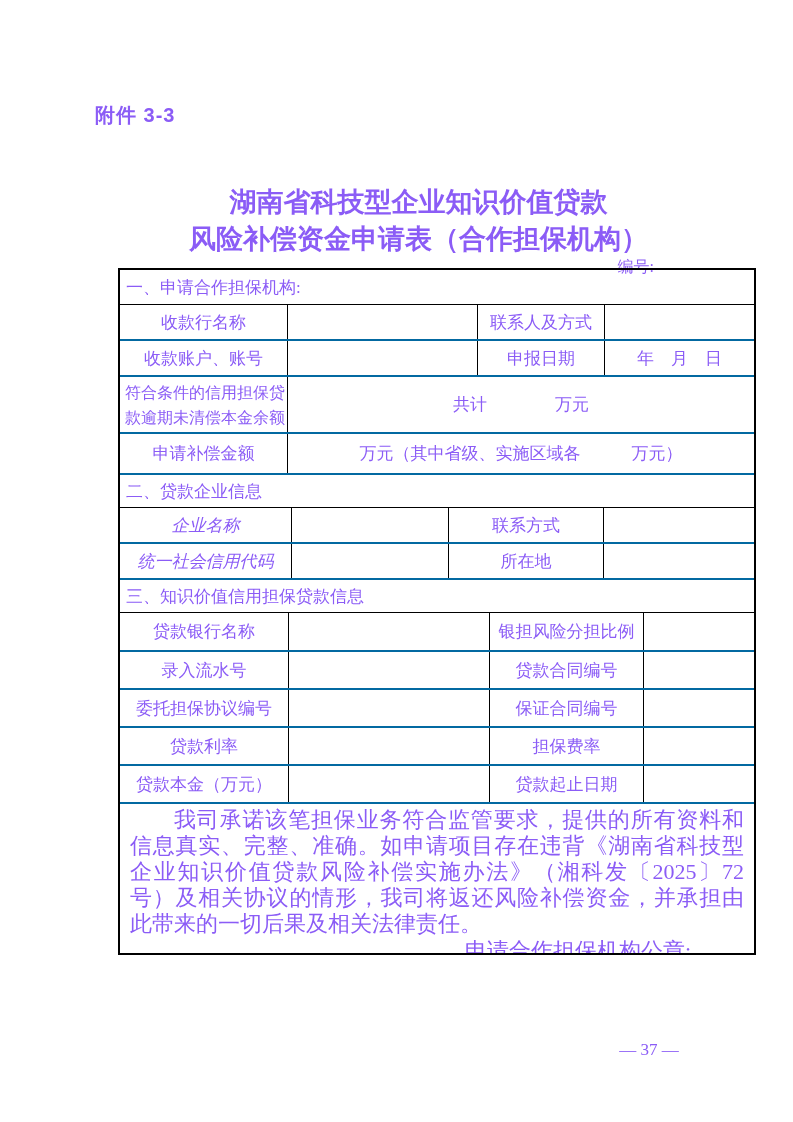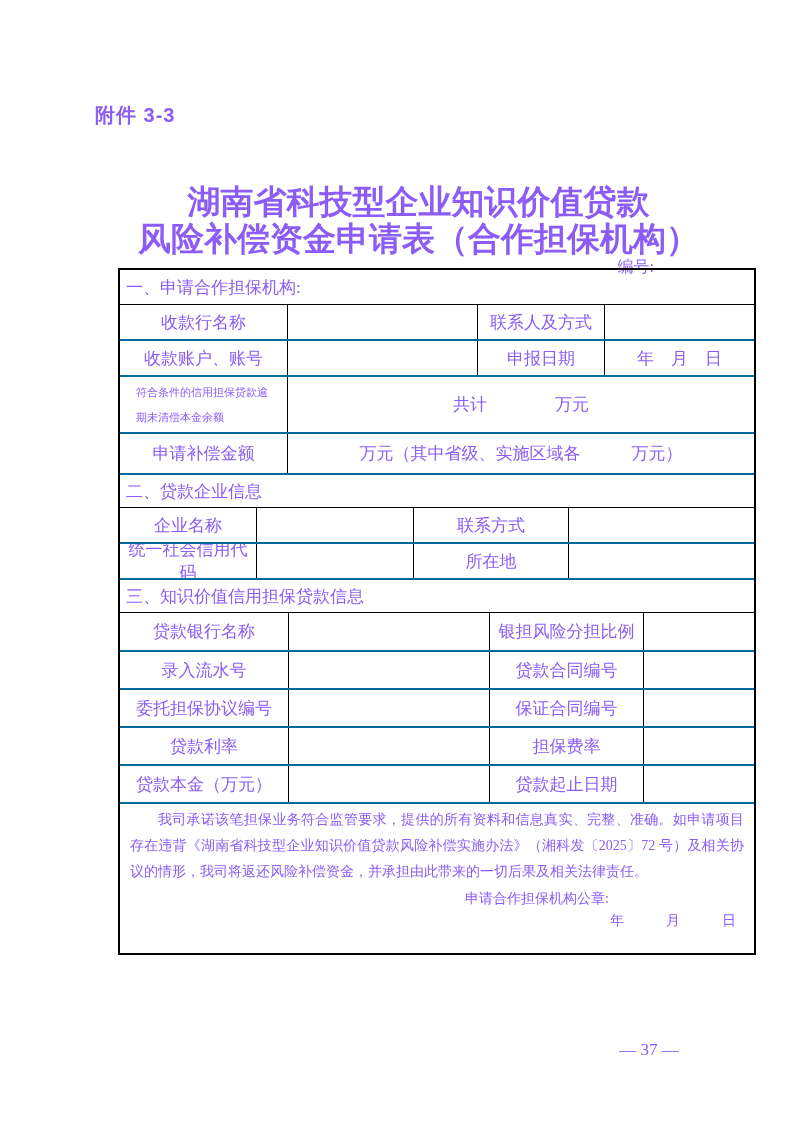--- a/index.html
+++ b/index.html
@@ -13,21 +13,21 @@
     overflow:hidden;
   }
   .attachment {
     position:absolute; left:95px; top:102px;
     font-family:"Liberation Sans", sans-serif;
     font-weight:700; font-size:20px; letter-spacing:1px;
   }
   .title {
     position:absolute; left:0; top:184px; width:100%;
     text-align:center; font-weight:700;
-    font-size:33px; line-height:37px;padding-left:44px;
+    font-size:27px; line-height:37px;padding-left:44px;
   }
   .number-line {
     position:absolute; left:78px; top:257px; width:638px;
     text-align:right; padding-right:62px; font-size:16px;
   }
   .form {
     position:absolute; left:78px; top:268px; width:638px;
     border:2px solid #000;
     margin-left:40px;
   }
@@ -43,28 +43,28 @@
   .sec-header {
     display:flex; align-items:center;
     padding:0 6px; font-size:17px;
     border-bottom:1px solid #000; overflow:hidden;
   }
   .h33 { height:33px; } .h35 { height:35px; }
   .h36 { height:36px; } .h38 { height:38px; }
   .h39 { height:39px; } .h41 { height:41px; } .h57 { height:57px; }
   
   .s1 .c1 { width:168px; } .s1 .c2 { width:190px; } .s1 .c3 { width:127px; } .s1 .c4 { flex:1; }
-  .s2 .c1 { width:137px; } .s2 .c2 { width:157px; } .s2 .c3 { width:155px; } .s2 .c4 { flex:1; }
+  .s2 .c1 { width:172px;font-style:italic; } .s2 .c2 { width:157px; } .s2 .c3 { width:155px; } .s2 .c4 { flex:1; }
   .s3 .c1 { width:169px; } .s3 .c2 { width:201px; } .s3 .c3 { width:154px; } .s3 .c4 { flex:1; }
   .cmerge { flex:1; }
   .wrap-label {
-    font-size:11px; line-height:25px; text-align:left;
-    justify-content:flex-start; padding:0 16px;
+    font-size:16px; line-height:25px; text-align:right;
+    justify-content:flex-start; padding:0 2px;
   }
-  .decl { height:149px; padding:3px 10px 0 10px; font-size:14px; overflow:hidden; }
+  .decl { height:149px; padding:3px 10px 0 10px; font-size:22px; overflow:hidden; }
   .decl p { text-indent:2em; text-align:justify; line-height:26px; }
   .decl .seal { padding-left:335px; line-height:23px; margin-top:2px; }
   .decl .date { text-align:right; padding-right:8px; line-height:22px; }
   .page-num {
     position:absolute; left:594px; top:1040px; width:110px;
     text-align:center; font-size:17px;
   }
 </style>
 </head>
 <body>

